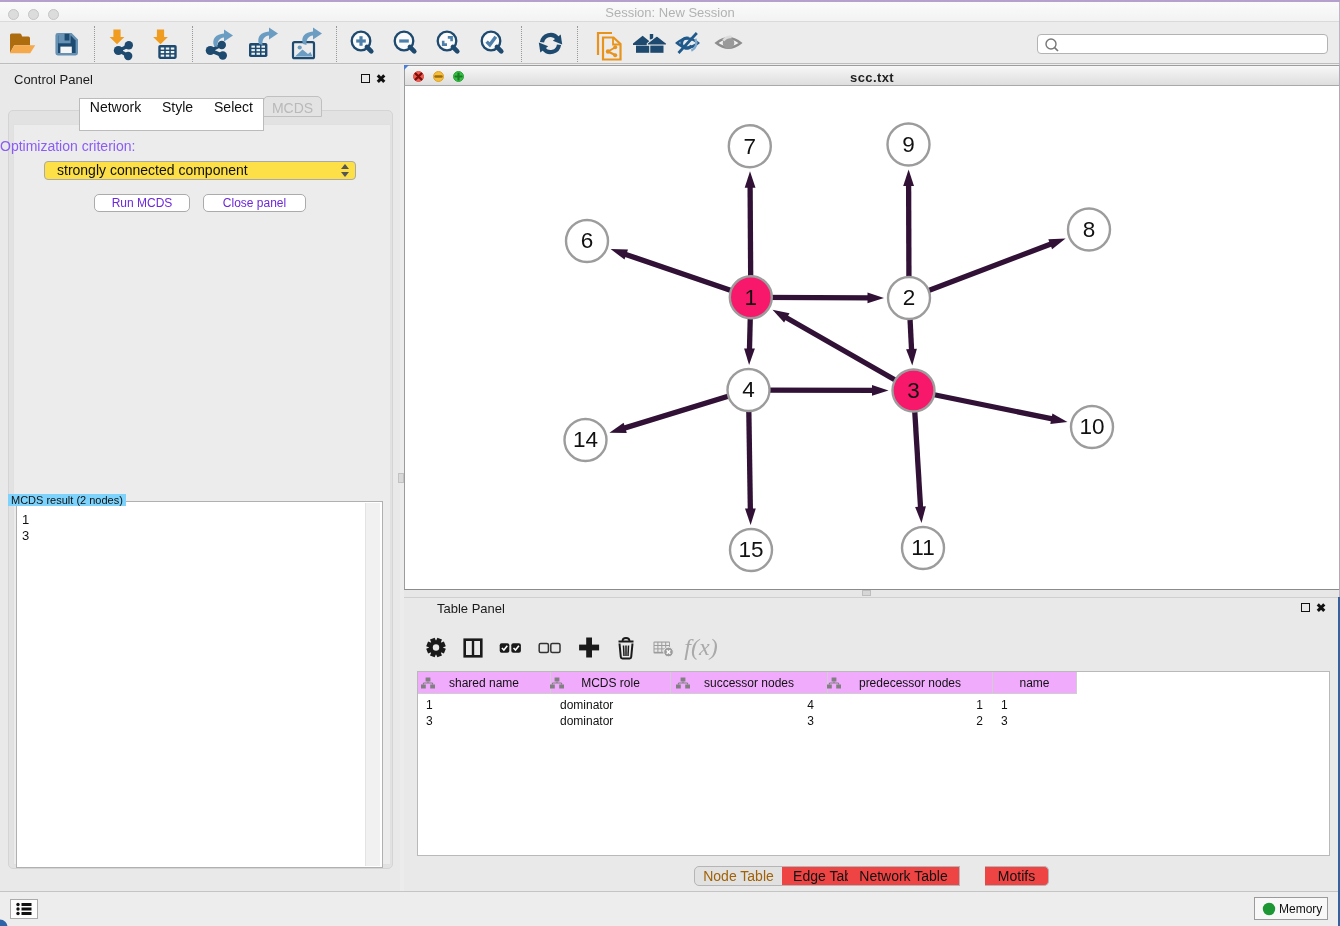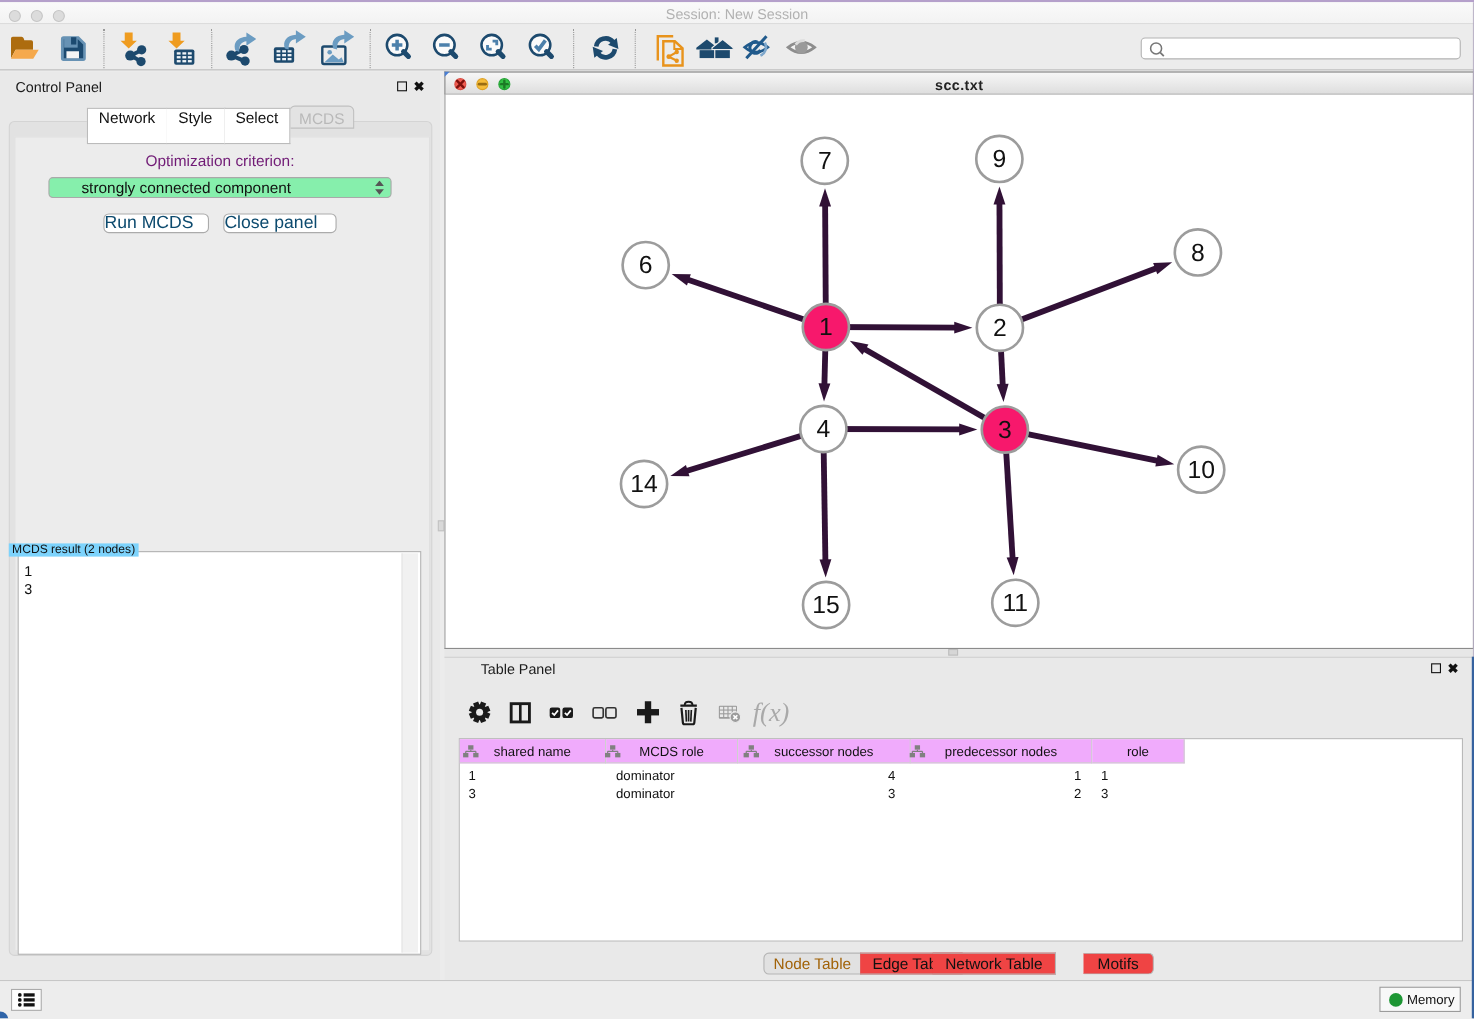--- a/index.html
+++ b/index.html
@@ -16,23 +16,23 @@
 #searchbox { left:1037px; top:34px; width:291px; height:20px; background:#fff; border:1px solid #b3b3b3; border-radius:4px; }
 
 #cpanel { left:0; top:65px; width:400px; height:826px; background:#e9e9e9; }
 #cp-title { left:14px; top:72px; font-size:13px; color:#1a1a1a; }
 .sqicon { position:absolute; width:9px; height:9px; border:1.5px solid #111; background:transparent; }
 .xicon { position:absolute; font-size:12px; color:#111; font-weight:bold; }
 .cptab { position:absolute; z-index:3; top:98px; height:33px; background:#fff; border:1px solid #bbb; font-size:14px; color:#111; text-align:center; line-height:16px; }
 #tab-mcds { position:absolute; z-index:2; top:96px; height:21px; background:#e3e3e3; border:1px solid #c0c0c0; border-radius:5px 5px 0 0; color:#b9b9b9; font-size:14px; text-align:center; line-height:23px; }
 #cp-outer { left:8px; top:110px; width:385px; height:759px; background:#e2e2e2; border:1px solid #d4d4d4; border-radius:5px; }
 #cp-inner { left:13px; top:124px; width:378px; height:741px; background:#ececec; border:1px solid #e0e0e0; }
-#opt-label { left:0px; top:138px; width:400px; text-align:center; font-size:14px; color:#701a75; }
-#dropdown { left:44px; top:161px; width:312px; height:19px; background:#86efac; border:1px solid #a9a9a9; border-radius:4px; font-size:14px; color:#111; line-height:17px; padding-left:29px; }
-.btn { position:absolute; top:194px; height:18px; background:#fff; border:1px solid #ababab; border-radius:5px; font-size:16px; color:#0c4a6e; line-height:16px; }
+#opt-label { left:0px; top:138px; width:400px; text-align:left; font-size:14px; color:#8b5cf6; }
+#dropdown { left:44px; top:161px; width:312px; height:19px; background:#fde047; border:1px solid #a9a9a9; border-radius:4px; font-size:14px; color:#111; line-height:17px; padding-left:12px; }
+.btn { position:absolute; top:194px; height:18px; background:#fff; border:1px solid #ababab; border-radius:5px; font-size:12px; color:#6d28d9; text-align:center; line-height:16px; }
 #mcds-box { left:16px; top:501px; width:367px; height:367px; background:#fff; border:1px solid #b0b0b0; }
 #mcds-legend { left:8px; top:494px; background:#7dd3fc; padding:0 3px; font-size:11px; color:#111; }
 #mcds-scroll { left:365px; top:503px; width:15px; height:363px; background:#f1f1f1; border-left:1px solid #e3e3e3; }
 #mcds-text { left:22px; top:512px; font-size:13px; color:#111; line-height:16px; }
 
 #netwin { left:404px; top:65px; width:936px; height:525px; background:#fff; border:1px solid #9c9c9c; border-bottom:1px solid #8b8b8b; }
 #nw-titlebar { left:404px; top:65px; width:936px; height:21px; background:linear-gradient(#f7f7f7,#dedede); border:1px solid #9c9c9c; border-bottom:1px solid #a9a9a9; }
 .tl2 { position:absolute; top:71px; width:11px; height:11px; border-radius:50%; }
 #nw-title { left:404px; top:70px; width:936px; text-align:center; font-size:13px; font-weight:bold; color:#222; letter-spacing:0.4px; }
 #nw-divider { left:404px; top:590px; width:936px; height:7px; background:#e7e7e7; }
@@ -347,21 +347,21 @@
       <circle cx="264.5" cy="22" r="4.8" fill="#9c9c9c" stroke="#e9e9e9" stroke-width="1"></circle>
       <path d="M262.7 20.2 L266.3 23.8 M266.3 20.2 L262.7 23.8" stroke="#fff" stroke-width="1.5"></path>
     </g>
 <text x="297" y="25" text-anchor="middle" font-family="Liberation Serif" font-style="italic" font-size="24" fill="#a9a9a9">f(x)</text>
 </svg>
 <div id="ttable" class="abs"></div>
 <div class="thcell" style="left:418px; width:133px;">shared name</div>
 <div class="thcell" style="left:551px; width:120px;">MCDS role</div>
 <div class="thcell" style="left:671px; width:157px;">successor nodes</div>
 <div class="thcell" style="left:828px; width:165px;">predecessor nodes</div>
-<div class="thcell" style="left:993px; width:84px;">role</div>
+<div class="thcell" style="left:993px; width:84px;">name</div>
 <svg class="abs" style="left:404px; top:672px;" width="700" height="22" viewBox="0 0 700 22">
     <g fill="#808080">
       <rect x="21.6" y="5.5" width="4.8" height="4"></rect>
       <rect x="17" y="12.5" width="4.8" height="4"></rect>
       <rect x="26.2" y="12.5" width="4.8" height="4"></rect>
       <path d="M24 9.5 L24 11 M19.4 11 L28.6 11 M19.4 11 L19.4 12.5 M28.6 11 L28.6 12.5" stroke="#808080" stroke-width="1.1" fill="none"></path>
     </g>
     <g fill="#808080">
       <rect x="150.6" y="5.5" width="4.8" height="4"></rect>
       <rect x="146" y="12.5" width="4.8" height="4"></rect>

